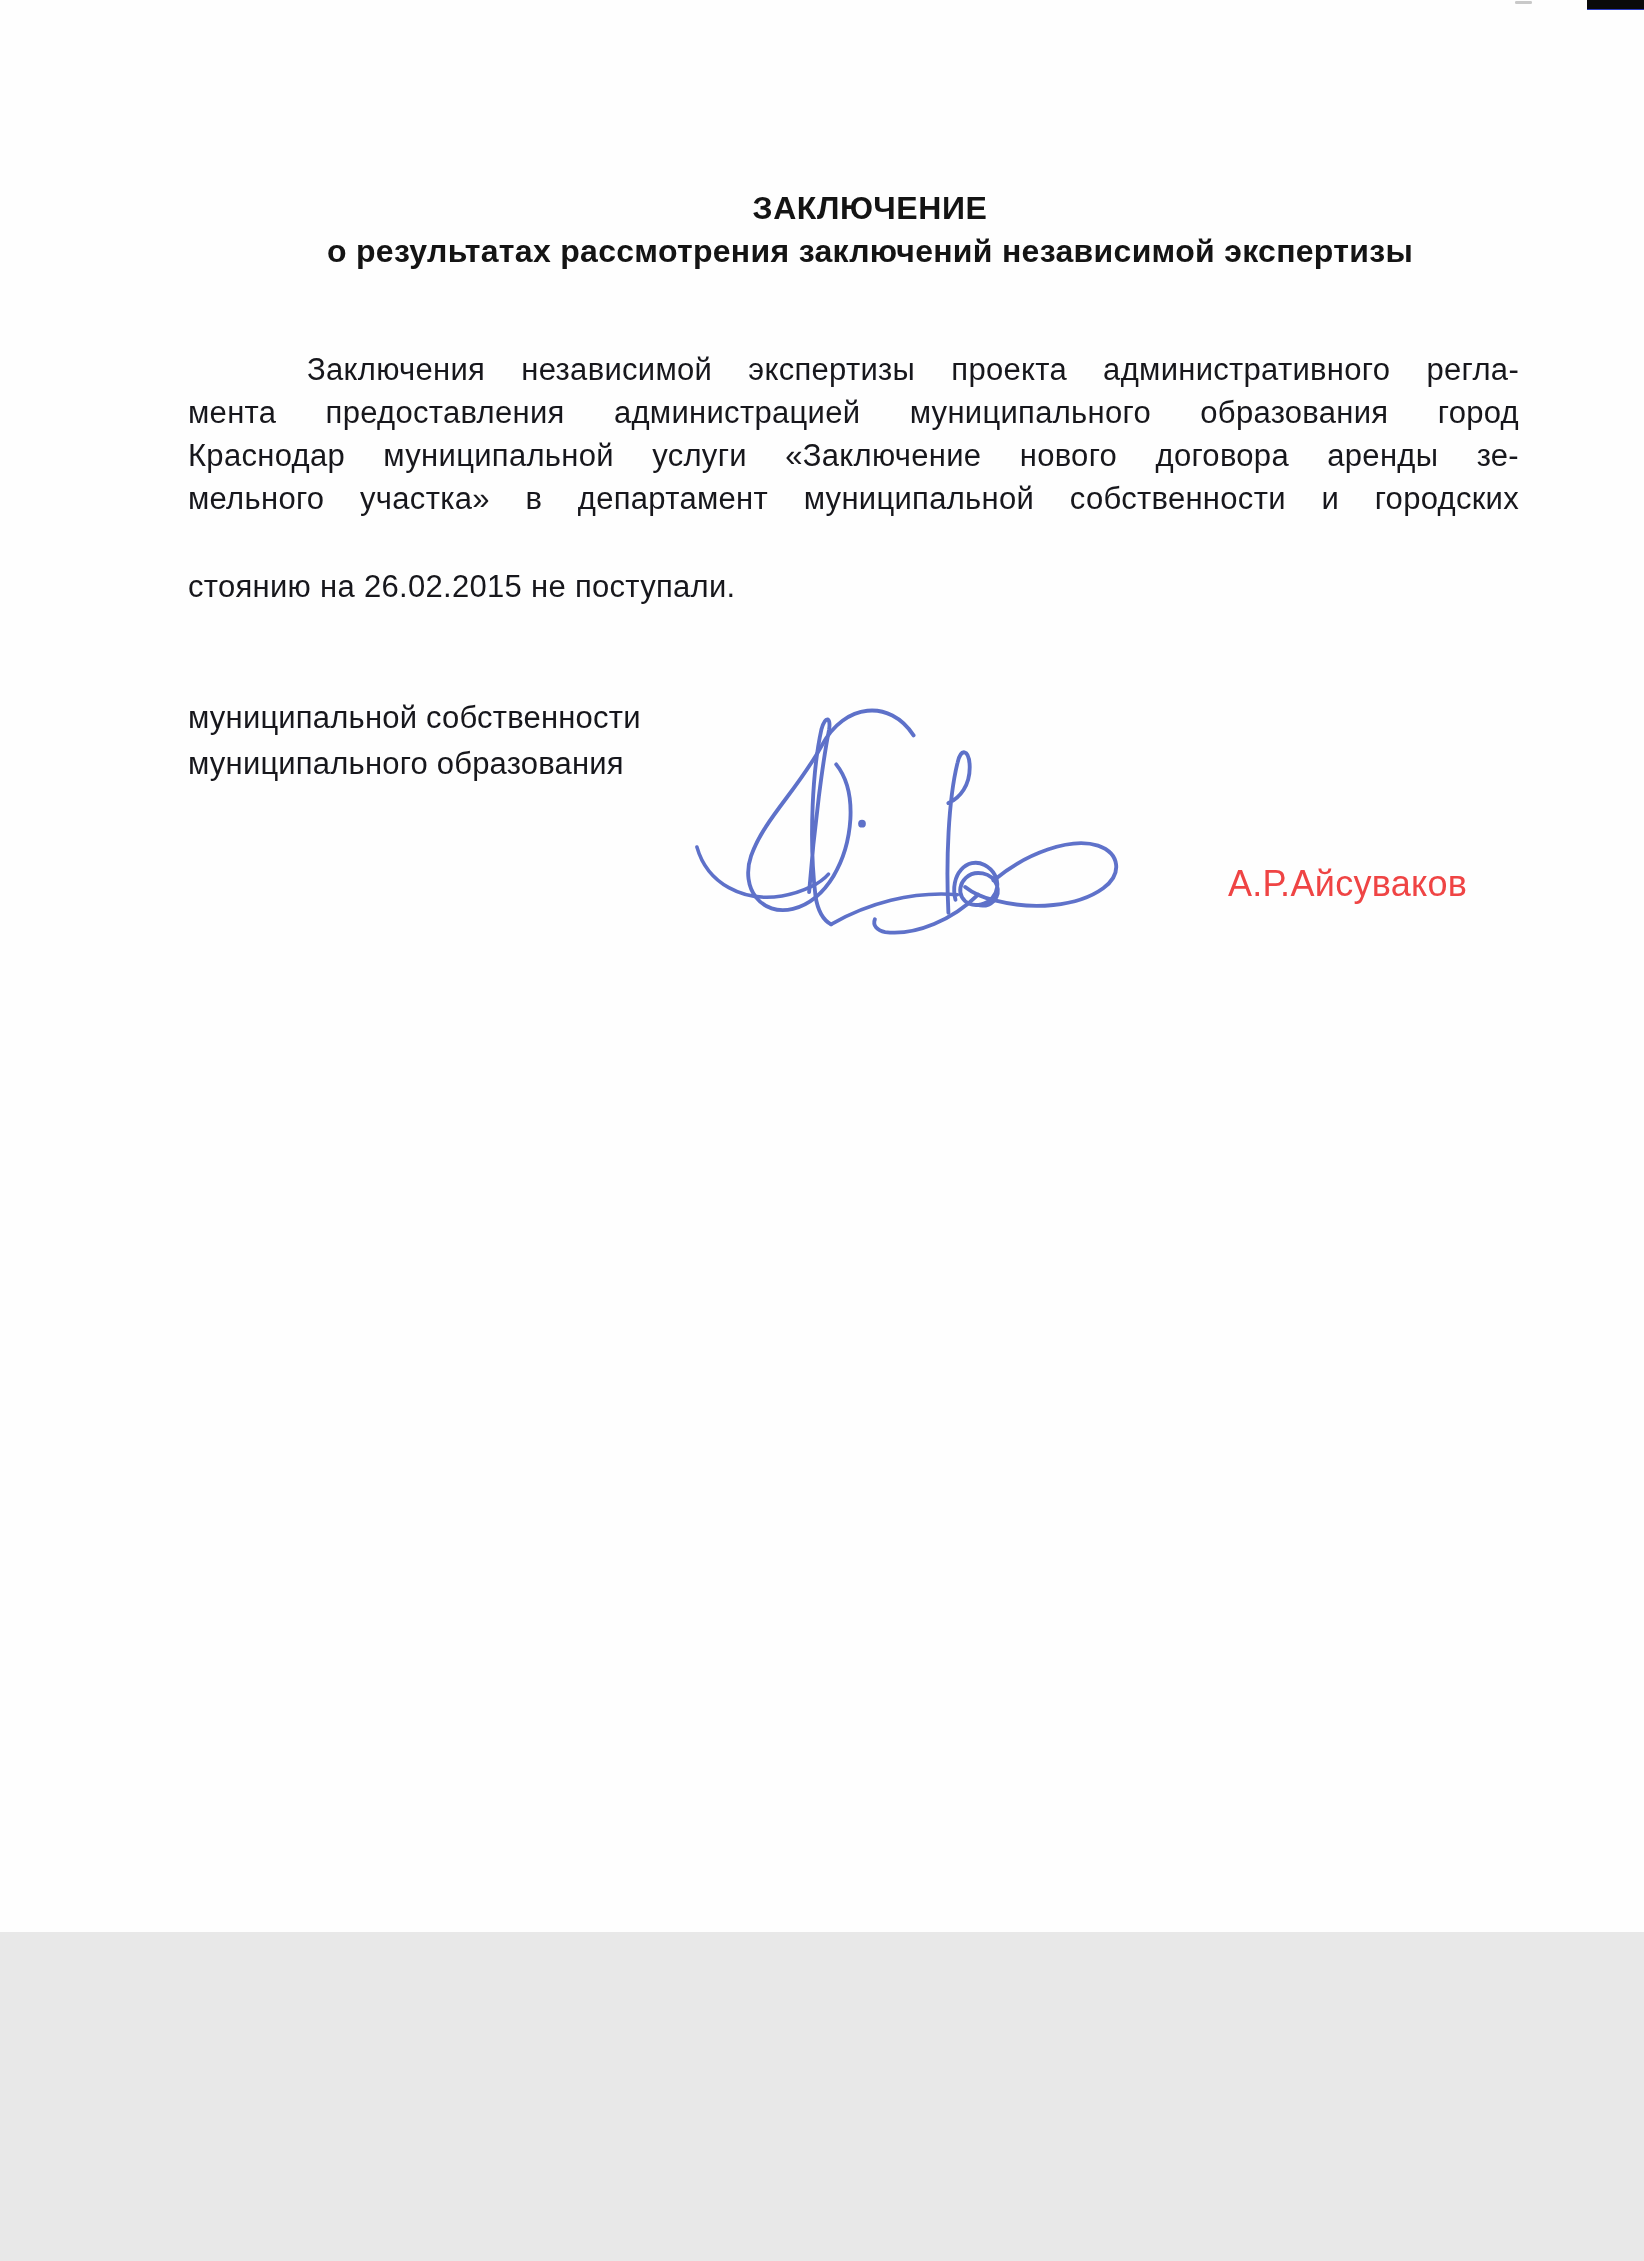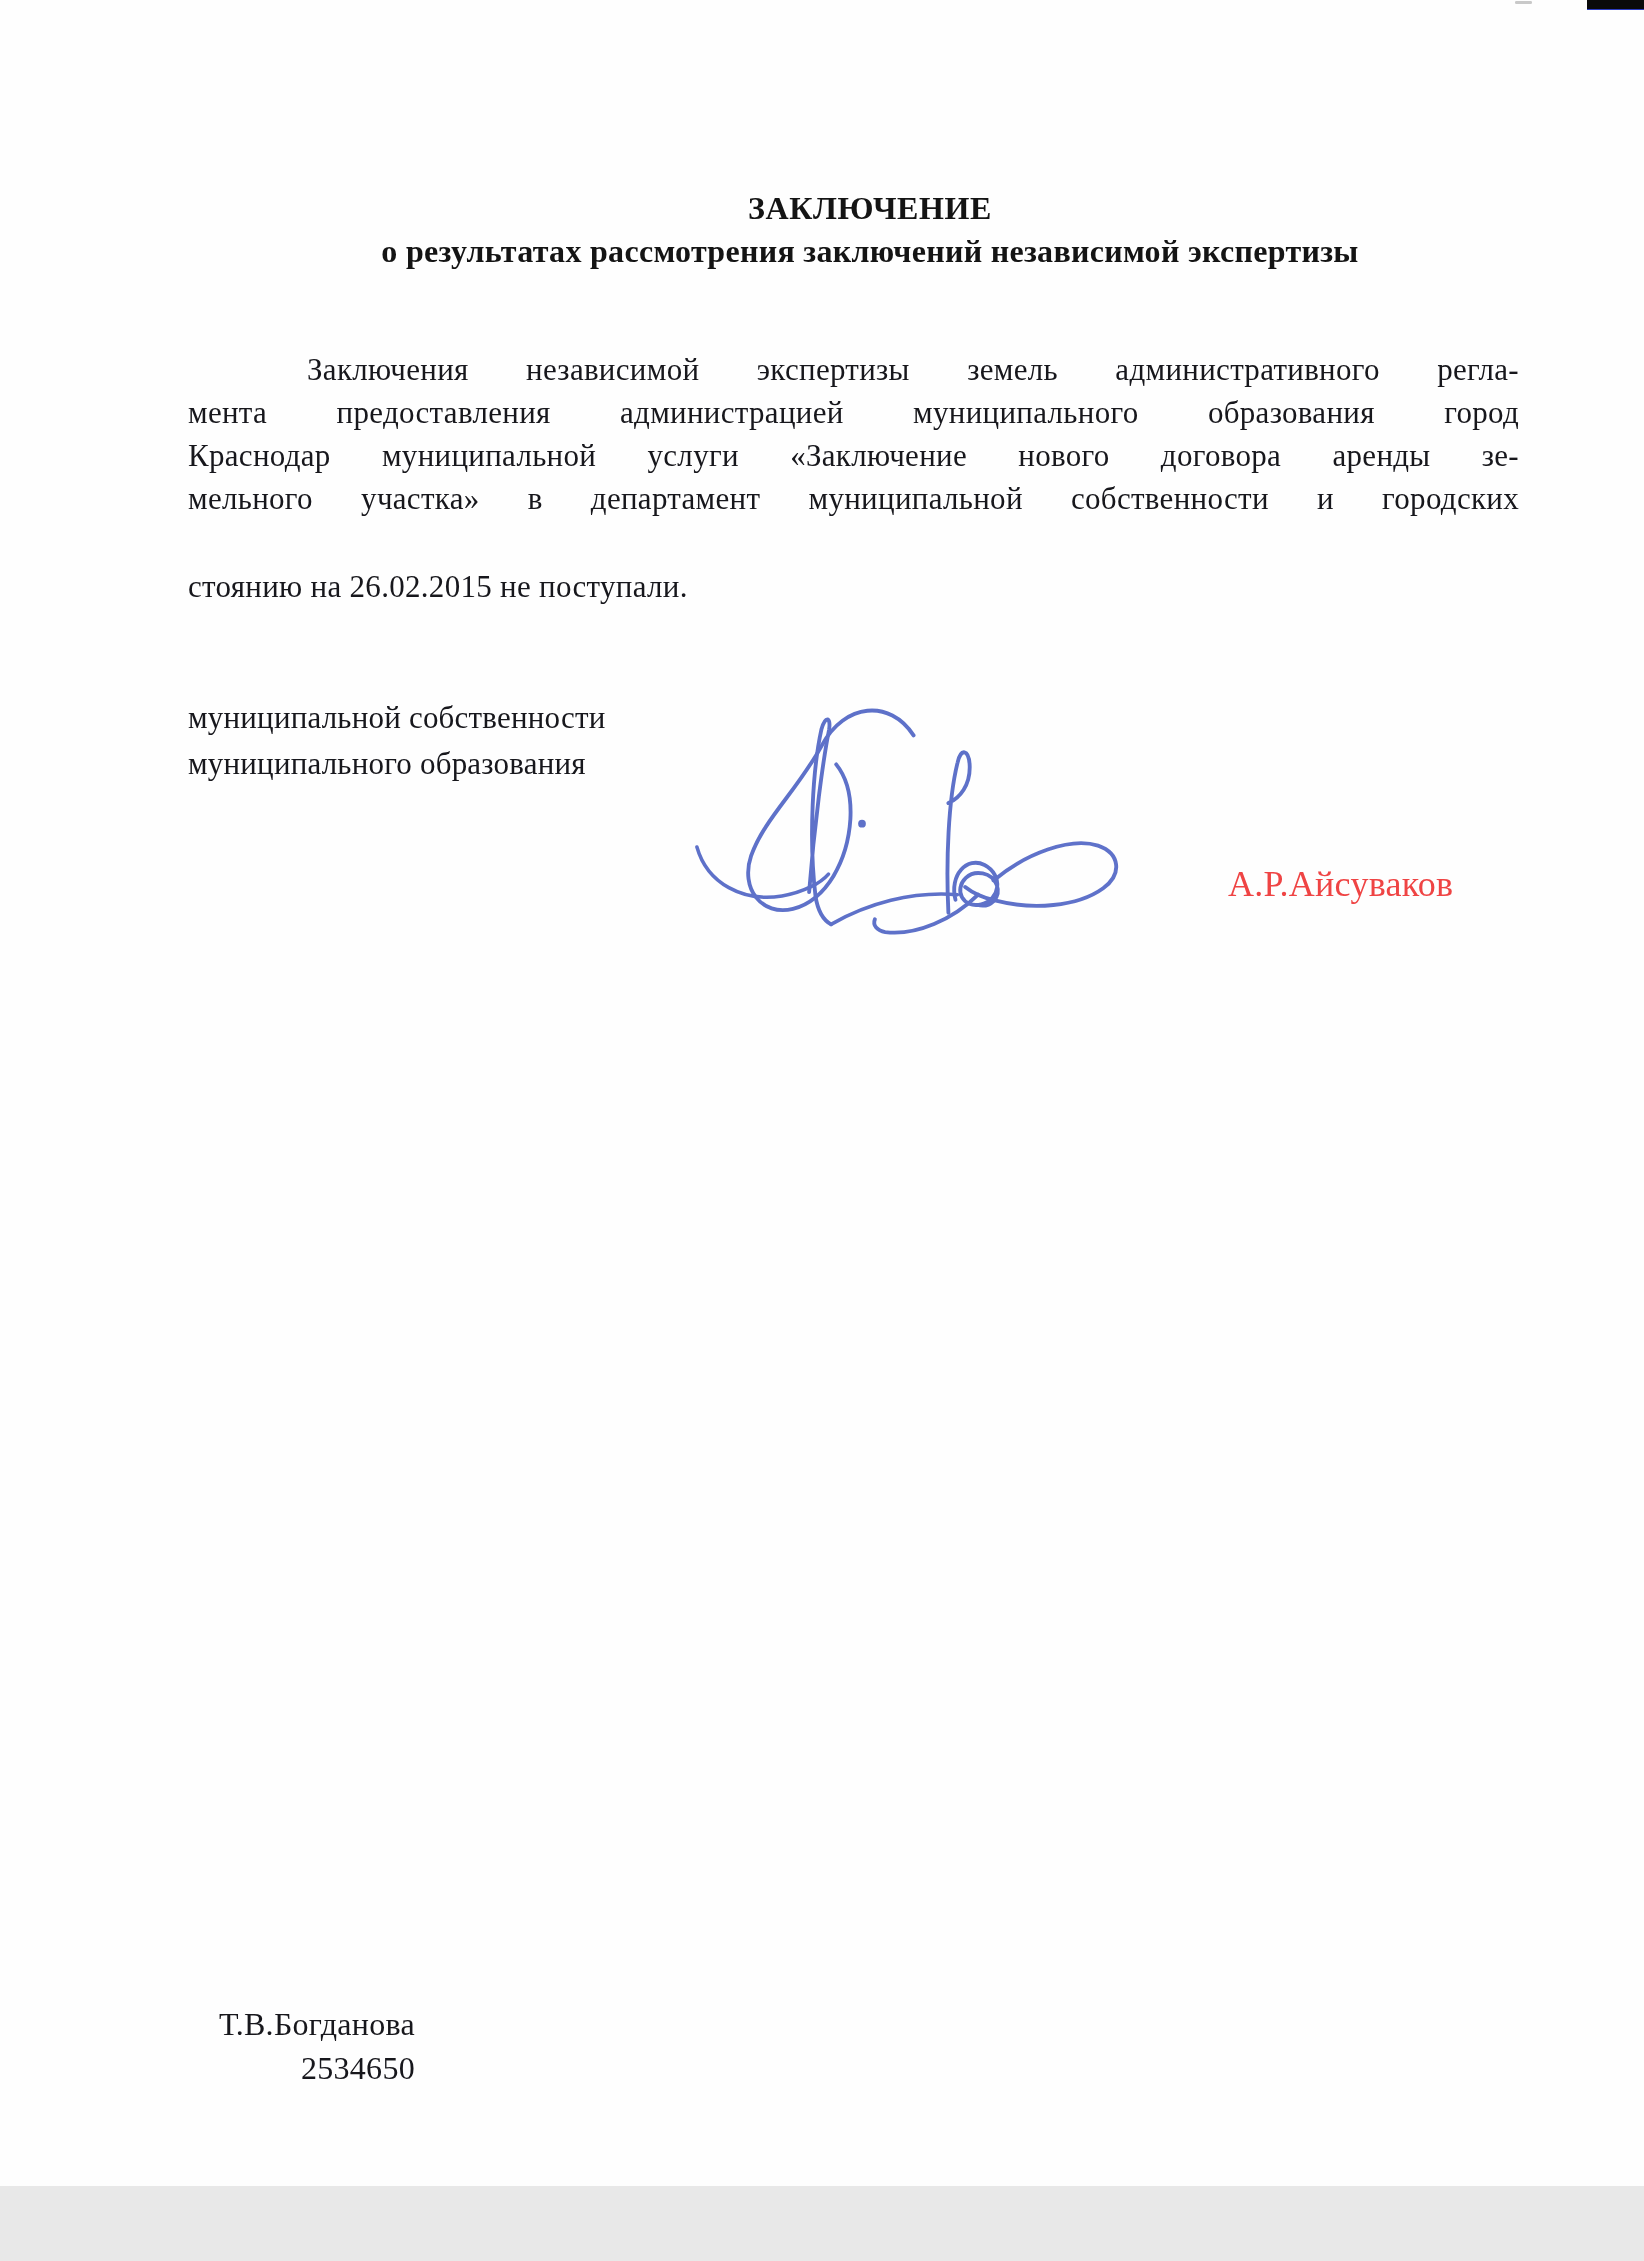--- a/index.html
+++ b/index.html
@@ -3,24 +3,24 @@
 <meta charset="utf-8">
 <style>
   html, body {
     margin: 0;
     padding: 0;
     background: #e8e8e8;
   }
   .page {
     position: relative;
     width: 1644px;
-    height: 2186px;
+    height: 1932px;
     background: #fefefe;
     overflow: hidden;
-    font-family: Liberation Serif, serif;
+    font-family: Liberation Sans, sans-serif;
     color: #1a1a1a;
   }
   
   .title-block {
     position: absolute;
     left: 193px;
     top: 188px;
     width: 1354px;
     text-align: center;
   }
@@ -136,21 +136,21 @@
   <div class="artifact-top-right-bar"></div>
   <div class="artifact-top-speck"></div>
   <div class="artifact-bottom-left-mark"></div>
 
   <div class="title-block">
     <div class="title-line1">ЗАКЛЮЧЕНИЕ</div>
     <div class="title-line2">о результатах рассмотрения заключений независимой экспертизы</div>
   </div>
 
   <div class="body-paragraph">
-    <div class="para-line first">Заключения независимой экспертизы земель административного регла-</div>
+    <div class="para-line first">Заключения независимой экспертизы проекта административного регла-</div>
     <div class="para-line">мента предоставления администрацией муниципального образования город</div>
     <div class="para-line">Краснодар муниципальной услуги «Заключение нового договора аренды зе-</div>
     <div class="para-line">мельного участка» в департамент муниципальной собственности и городских</div>
     <div class="para-line last">стоянию на 26.02.2015 не поступали.</div>
   </div>
 
   <div class="signature-title">
     <div>муниципальной собственности</div>
     <div>муниципального образования</div>
   </div>

